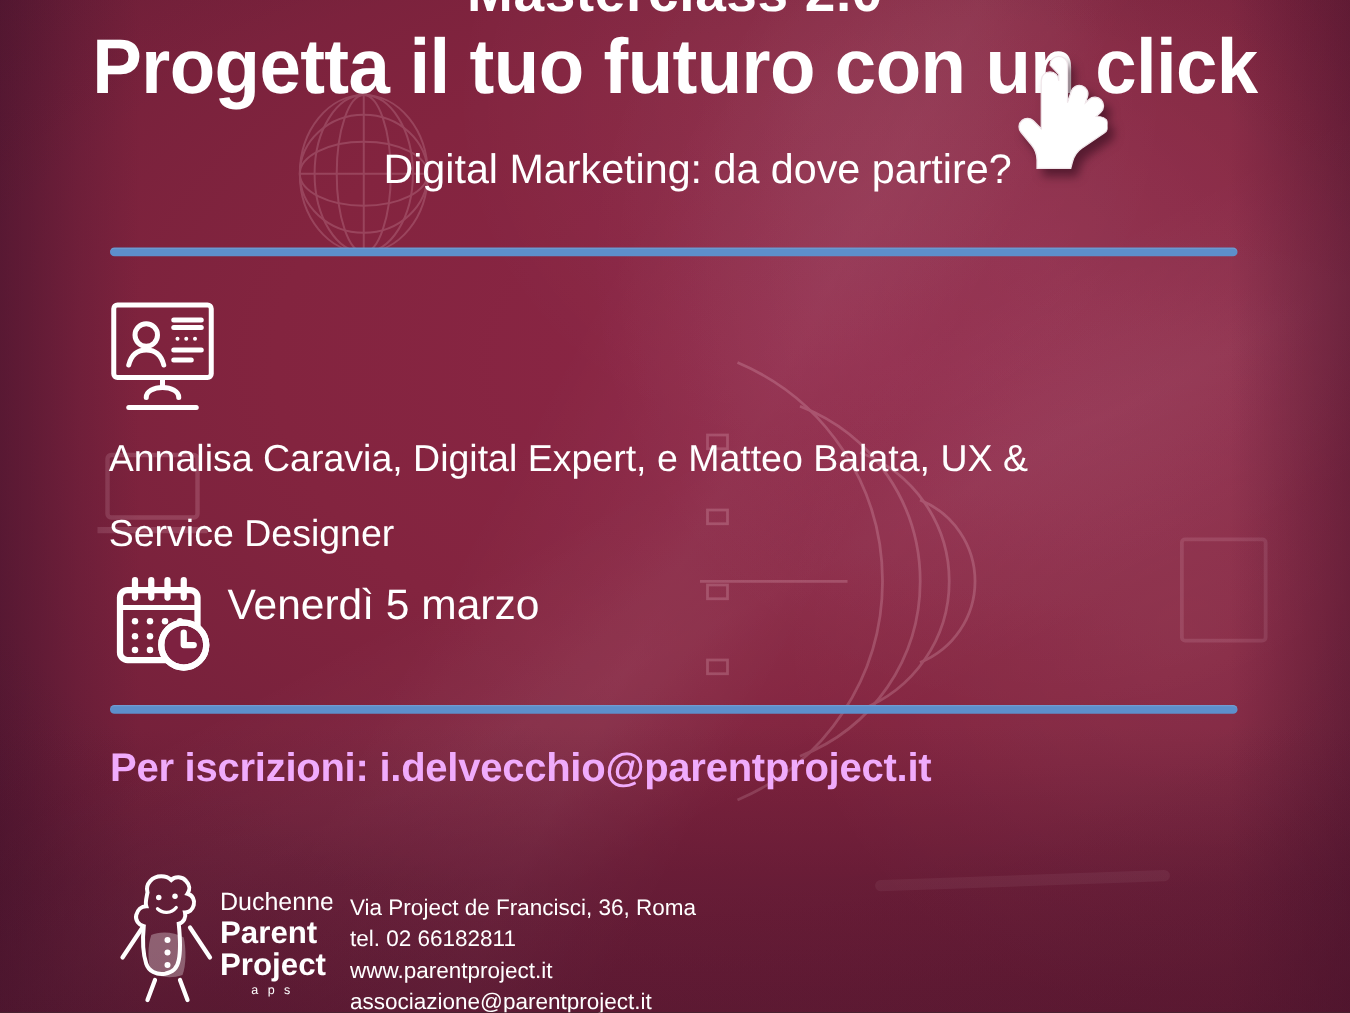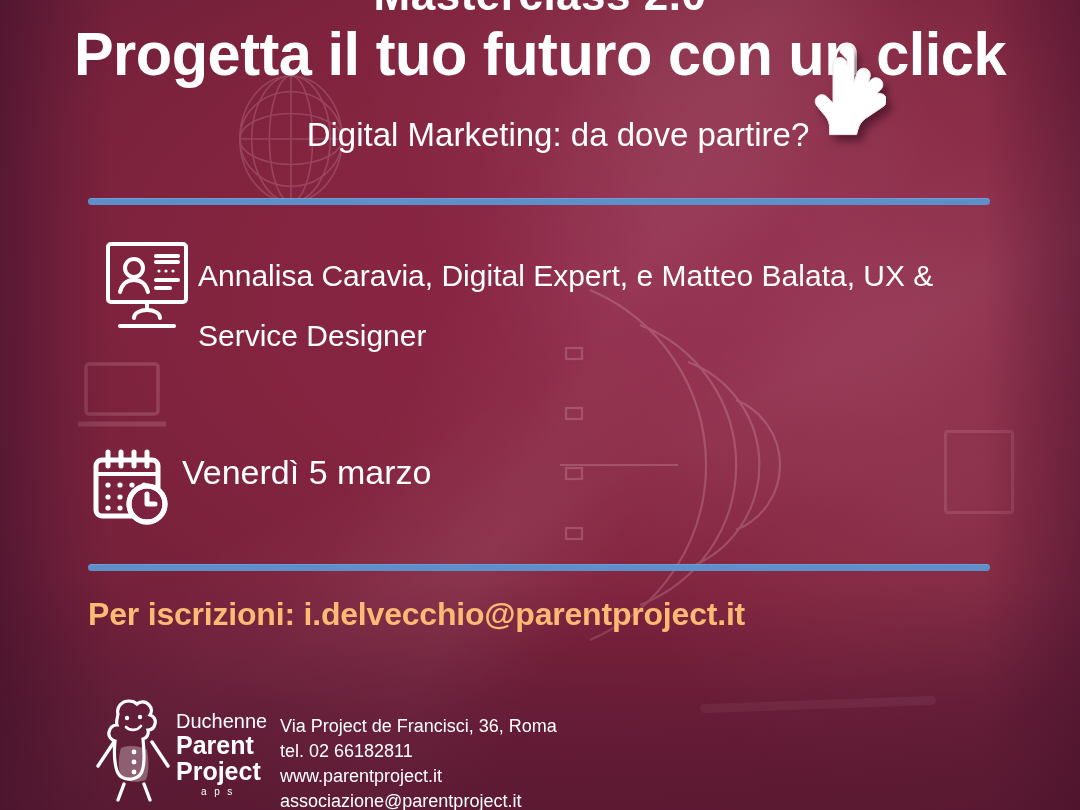--- a/index.html
+++ b/index.html
@@ -128,41 +128,41 @@
     position:absolute; left:88px; width:902px; height:7px;
     background:#5d8fcb;
     border-radius:4px;
     box-shadow:0 1px 0 rgba(255,255,255,.12) inset;
   }
   .rule-top{ top:198px; }
   .rule-bottom{ top:564px; }
 
   
   .row{ position:absolute; display:flex; align-items:flex-start; }
-  .row-speaker{ left:104px; top:240px; width:910px; }
-  .row-date{ left:88px; top:444px; width:700px; }
+  .row-speaker{ left:87px; top:240px; width:910px;flex-direction:column; }
+  .row-date{ left:88px; top:456px; width:700px; }
 
   .row .ico{ flex:0 0 auto; width:94px; height:auto; }
   .row .ico svg{ display:block; }
 
   .row .txt{ color:#ffffff; }
 
   .speaker-txt{
     padding-top:6px;
     font-size:30px; line-height:60px; font-weight:400;
     max-width:790px;
   }
   .date-txt{
     padding-top:2px;
     font-size:34px; line-height:52px; font-weight:400;
   }
 
   .signup{
     position:absolute; left:88px; top:596px;
-    font-size:32px; font-weight:700; color:#fdba74;
+    font-size:32px; font-weight:700; color:#f0abfc;
     letter-spacing:-.2px;
     white-space:nowrap;
   }
 
   
   .footer{ position:absolute; left:88px; top:696px; display:flex; align-items:flex-start; }
   .logo{ flex:0 0 auto; width:178px; height:106px; }
   .logo svg{ display:block; width:100%; height:100%; }
   .contacts{
     margin-left:14px; padding-top:18px;

